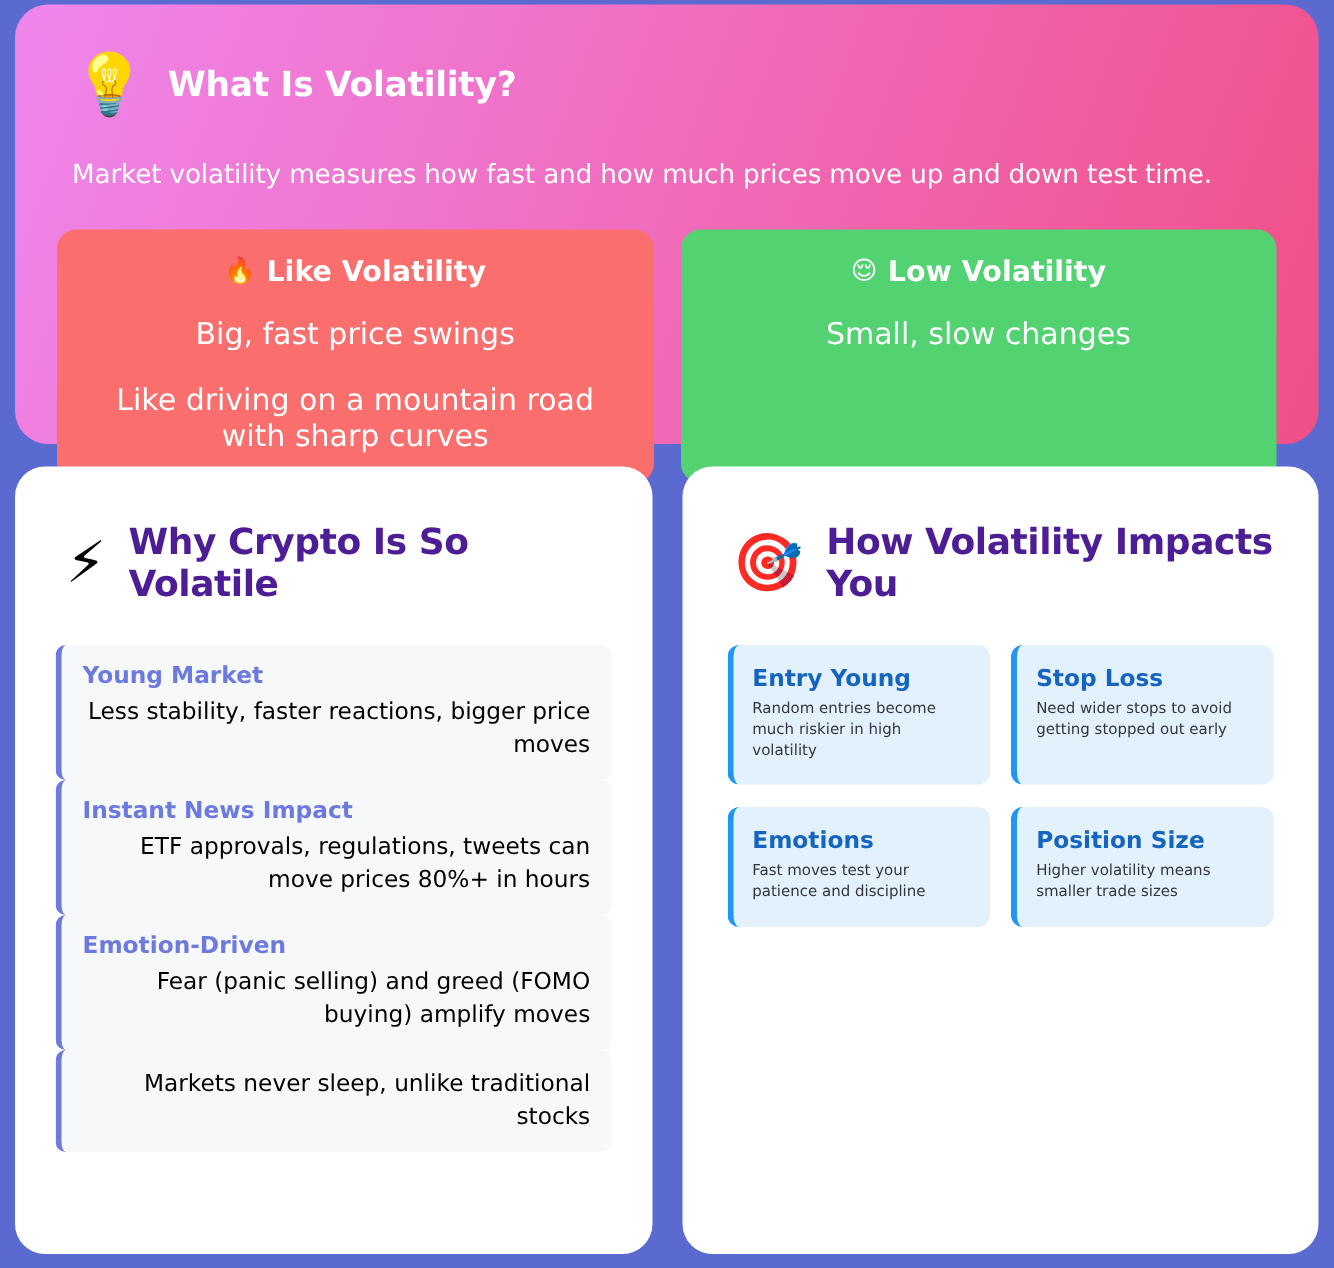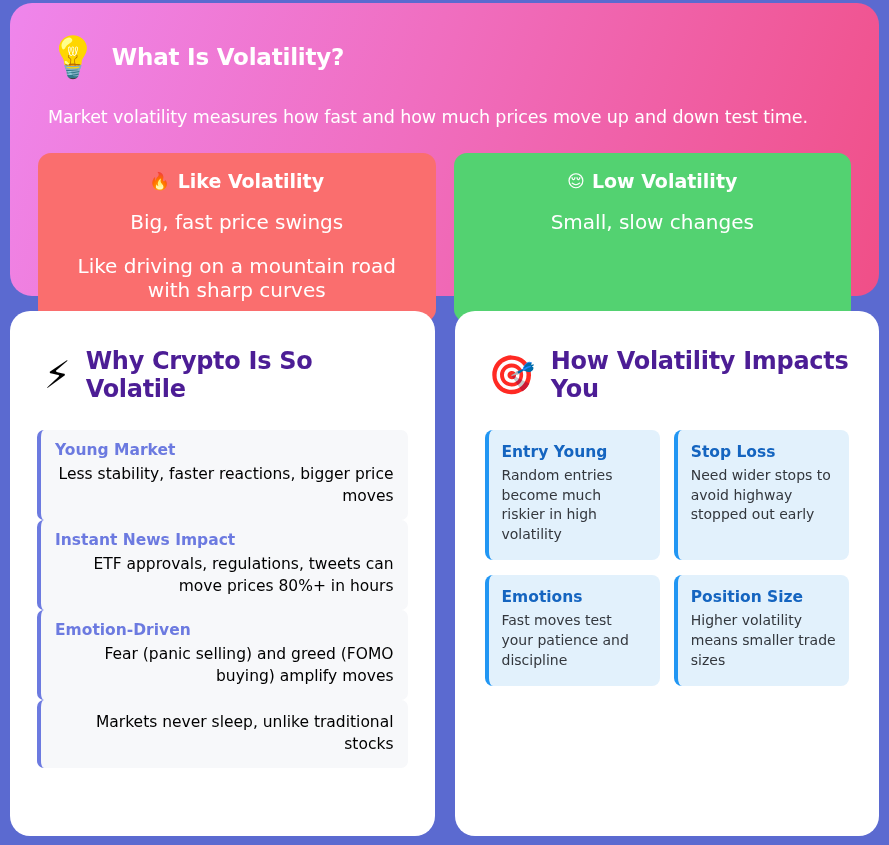--- a/index.html
+++ b/index.html
@@ -178,21 +178,21 @@
 
   .impact-title {
     color: #1565c0;
     font-size: 15.5px;
     font-weight: bold;
     margin-bottom: 5px;
   }
 
   .impact-text {
     color: #33373d;
-    font-size: 14px;
+    font-size: 10px;
     line-height: 1.42;
   }
 </style>
 </head>
 <body>
 
 <div class="page">
 
   <section class="hero">
     <div class="hero-head">
@@ -256,21 +256,21 @@
         <h2 class="panel-title">How Volatility Impacts You</h2>
       </div>
 
       <div class="impact-grid">
         <div class="impact">
           <div class="impact-title">Entry Young</div>
           <div class="impact-text">Random entries become much riskier in high volatility</div>
         </div>
         <div class="impact">
           <div class="impact-title">Stop Loss</div>
-          <div class="impact-text">Need wider stops to avoid highway stopped out early</div>
+          <div class="impact-text">Need wider stops to avoid getting stopped out early</div>
         </div>
         <div class="impact">
           <div class="impact-title">Emotions</div>
           <div class="impact-text">Fast moves test your patience and discipline</div>
         </div>
         <div class="impact">
           <div class="impact-title">Position Size</div>
           <div class="impact-text">Higher volatility means smaller trade sizes</div>
         </div>
       </div>

